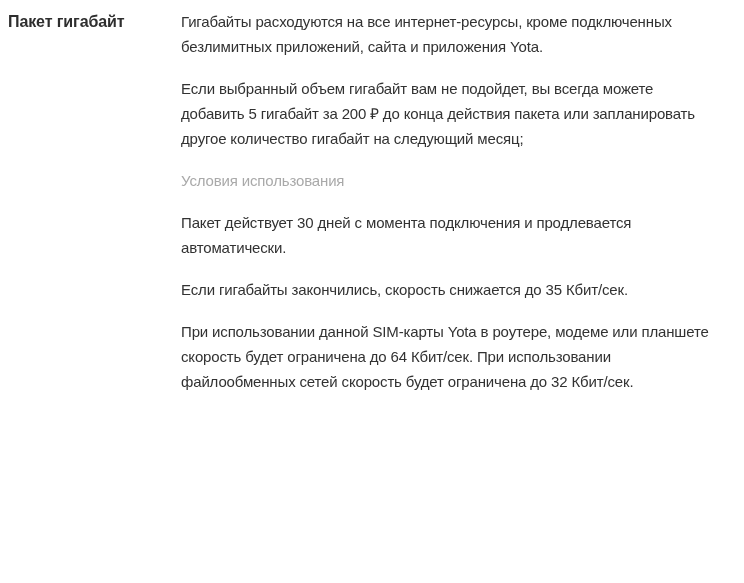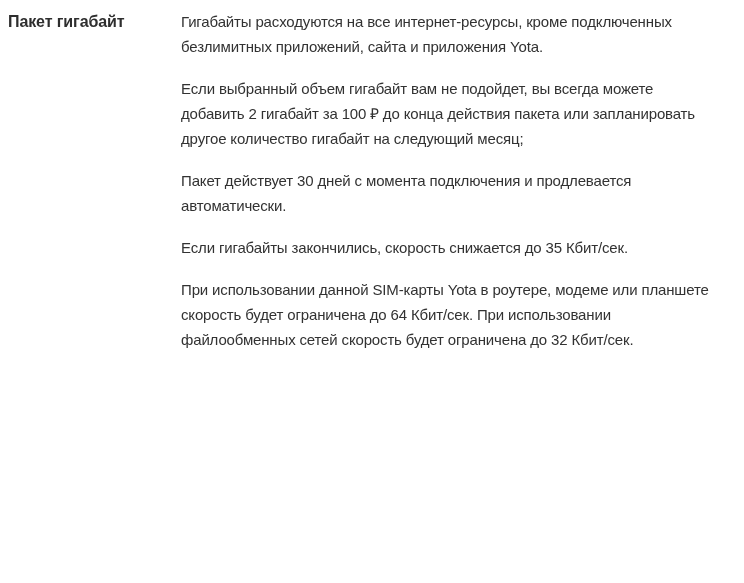--- a/index.html
+++ b/index.html
@@ -60,23 +60,24 @@
 
     <div class="row-label-col">
       <div class="row-label">Пакет гигабайт</div>
     </div>
 
     <div class="row-desc-col">
       <p>Гигабайты расходуются на все интернет-ресурсы, кроме подключенных
 безлимитных приложений, сайта и приложения Yota.</p>
 
       <p>Если выбранный объем гигабайт вам не подойдет, вы всегда можете
-добавить 2 гигабайт за 100 ₽ до конца действия пакета или запланировать
+добавить 5 гигабайт за 200 ₽ до конца действия пакета или запланировать
 другое количество гигабайт на следующий месяц;</p>
 
+      <h4 class="conditions-heading">Условия использования</h4>
 
       <p>Пакет действует 30 дней с момента подключения и продлевается
 автоматически.</p>
 
       <p>Если гигабайты закончились, скорость снижается до 35 Кбит/сек.</p>
 
 
       <p>При использовании данной SIM-карты Yota в роутере, модеме или планшете
 скорость будет ограничена до 64 Кбит/сек. При использовании
 файлообменных сетей скорость будет ограничена до 32 Кбит/сек.</p>

